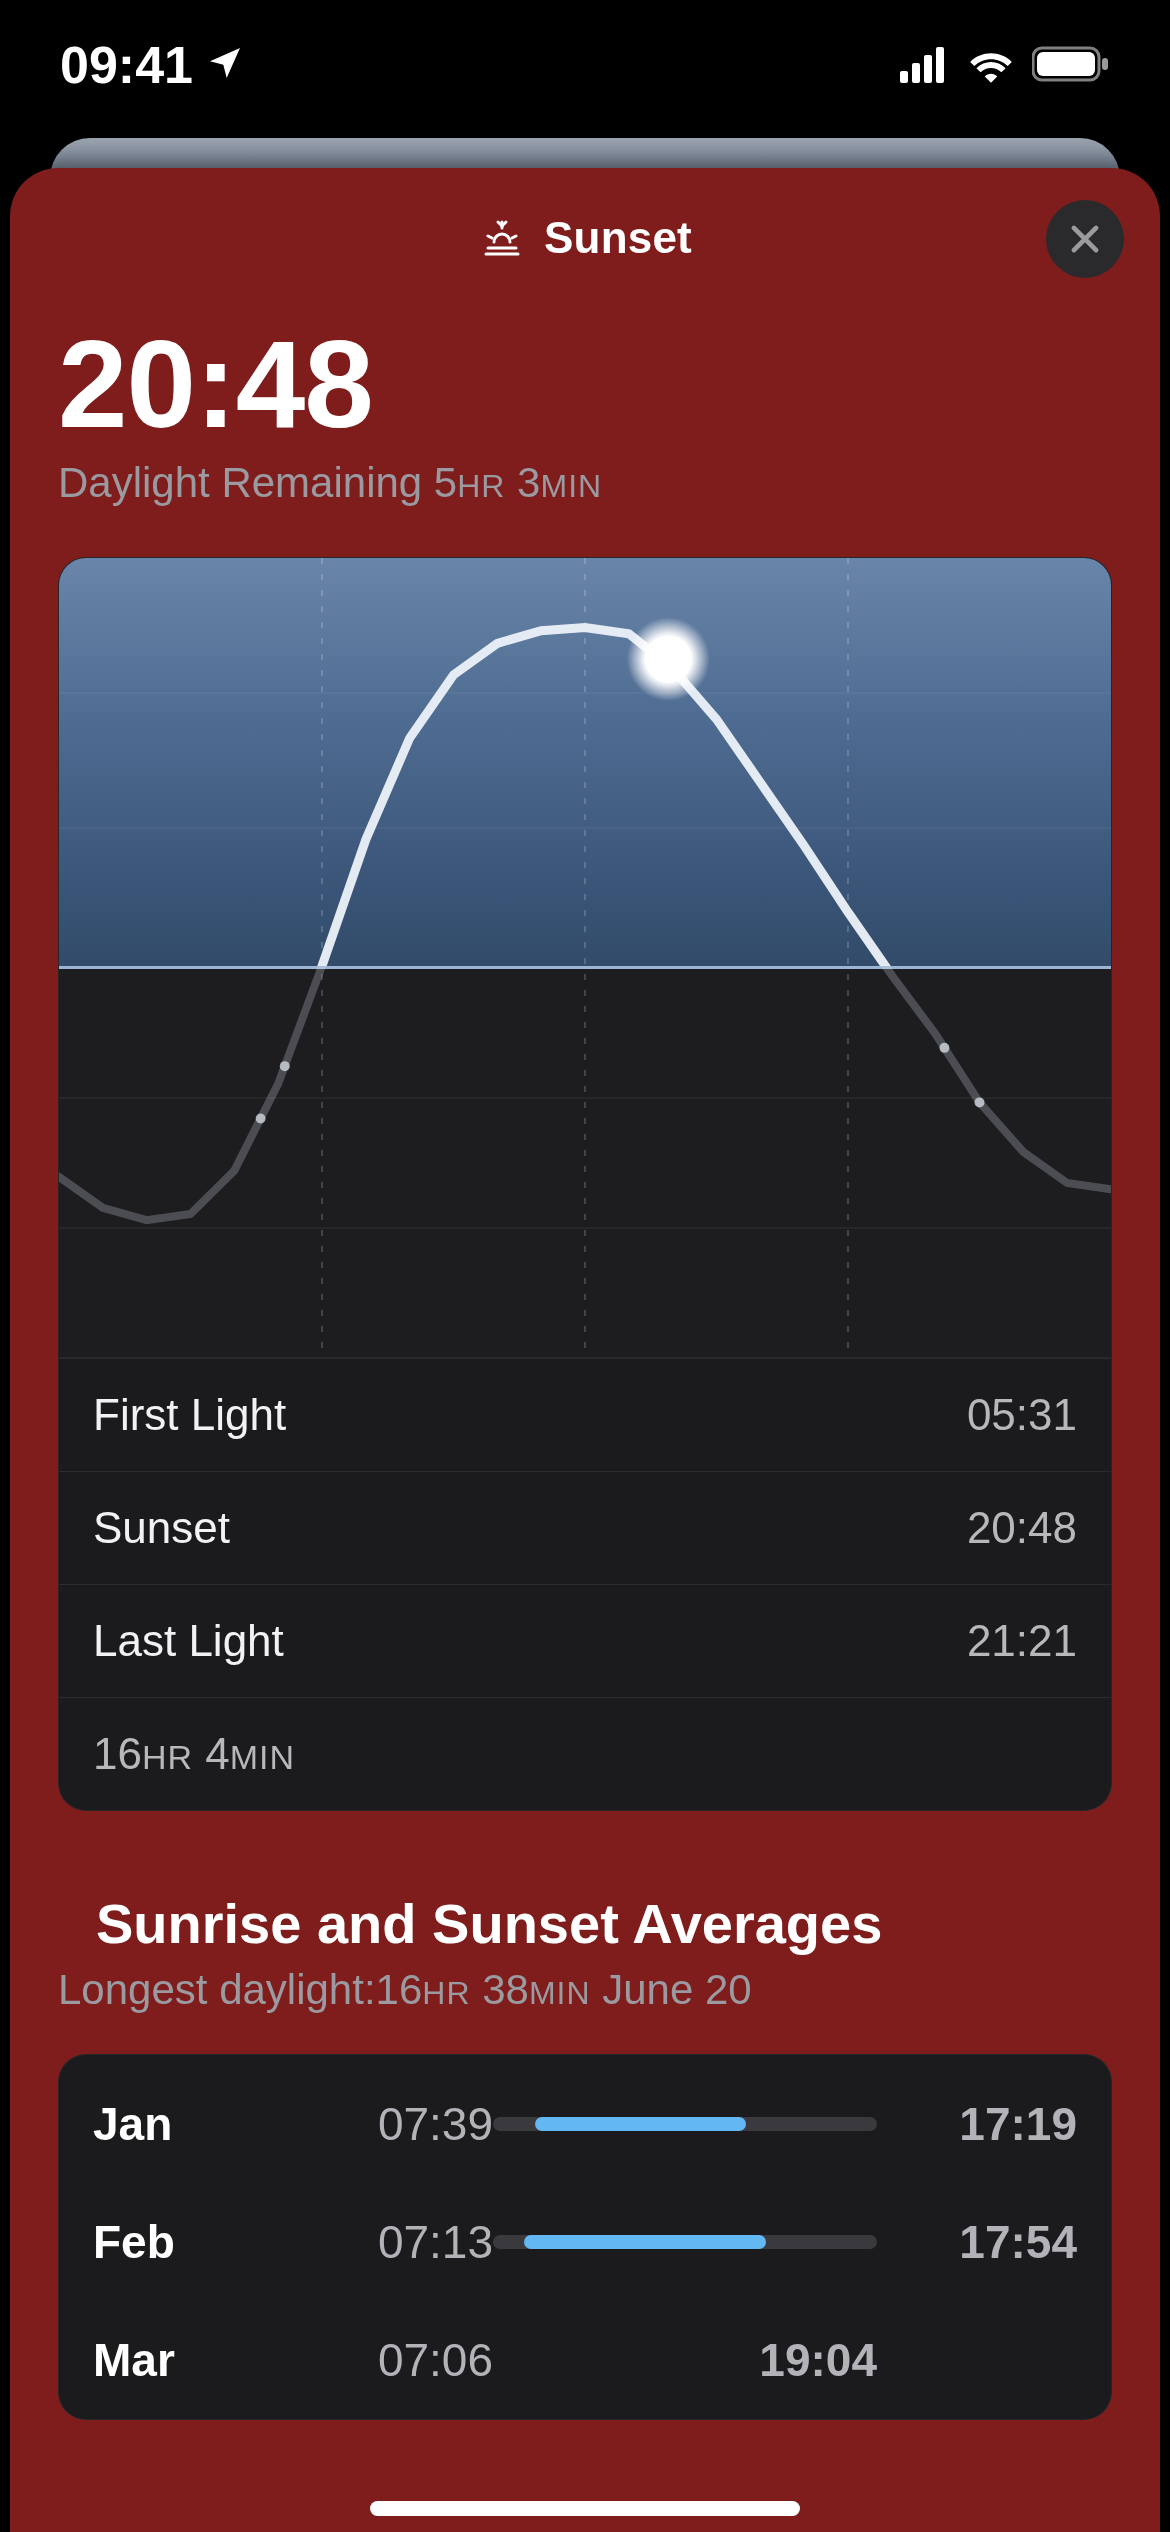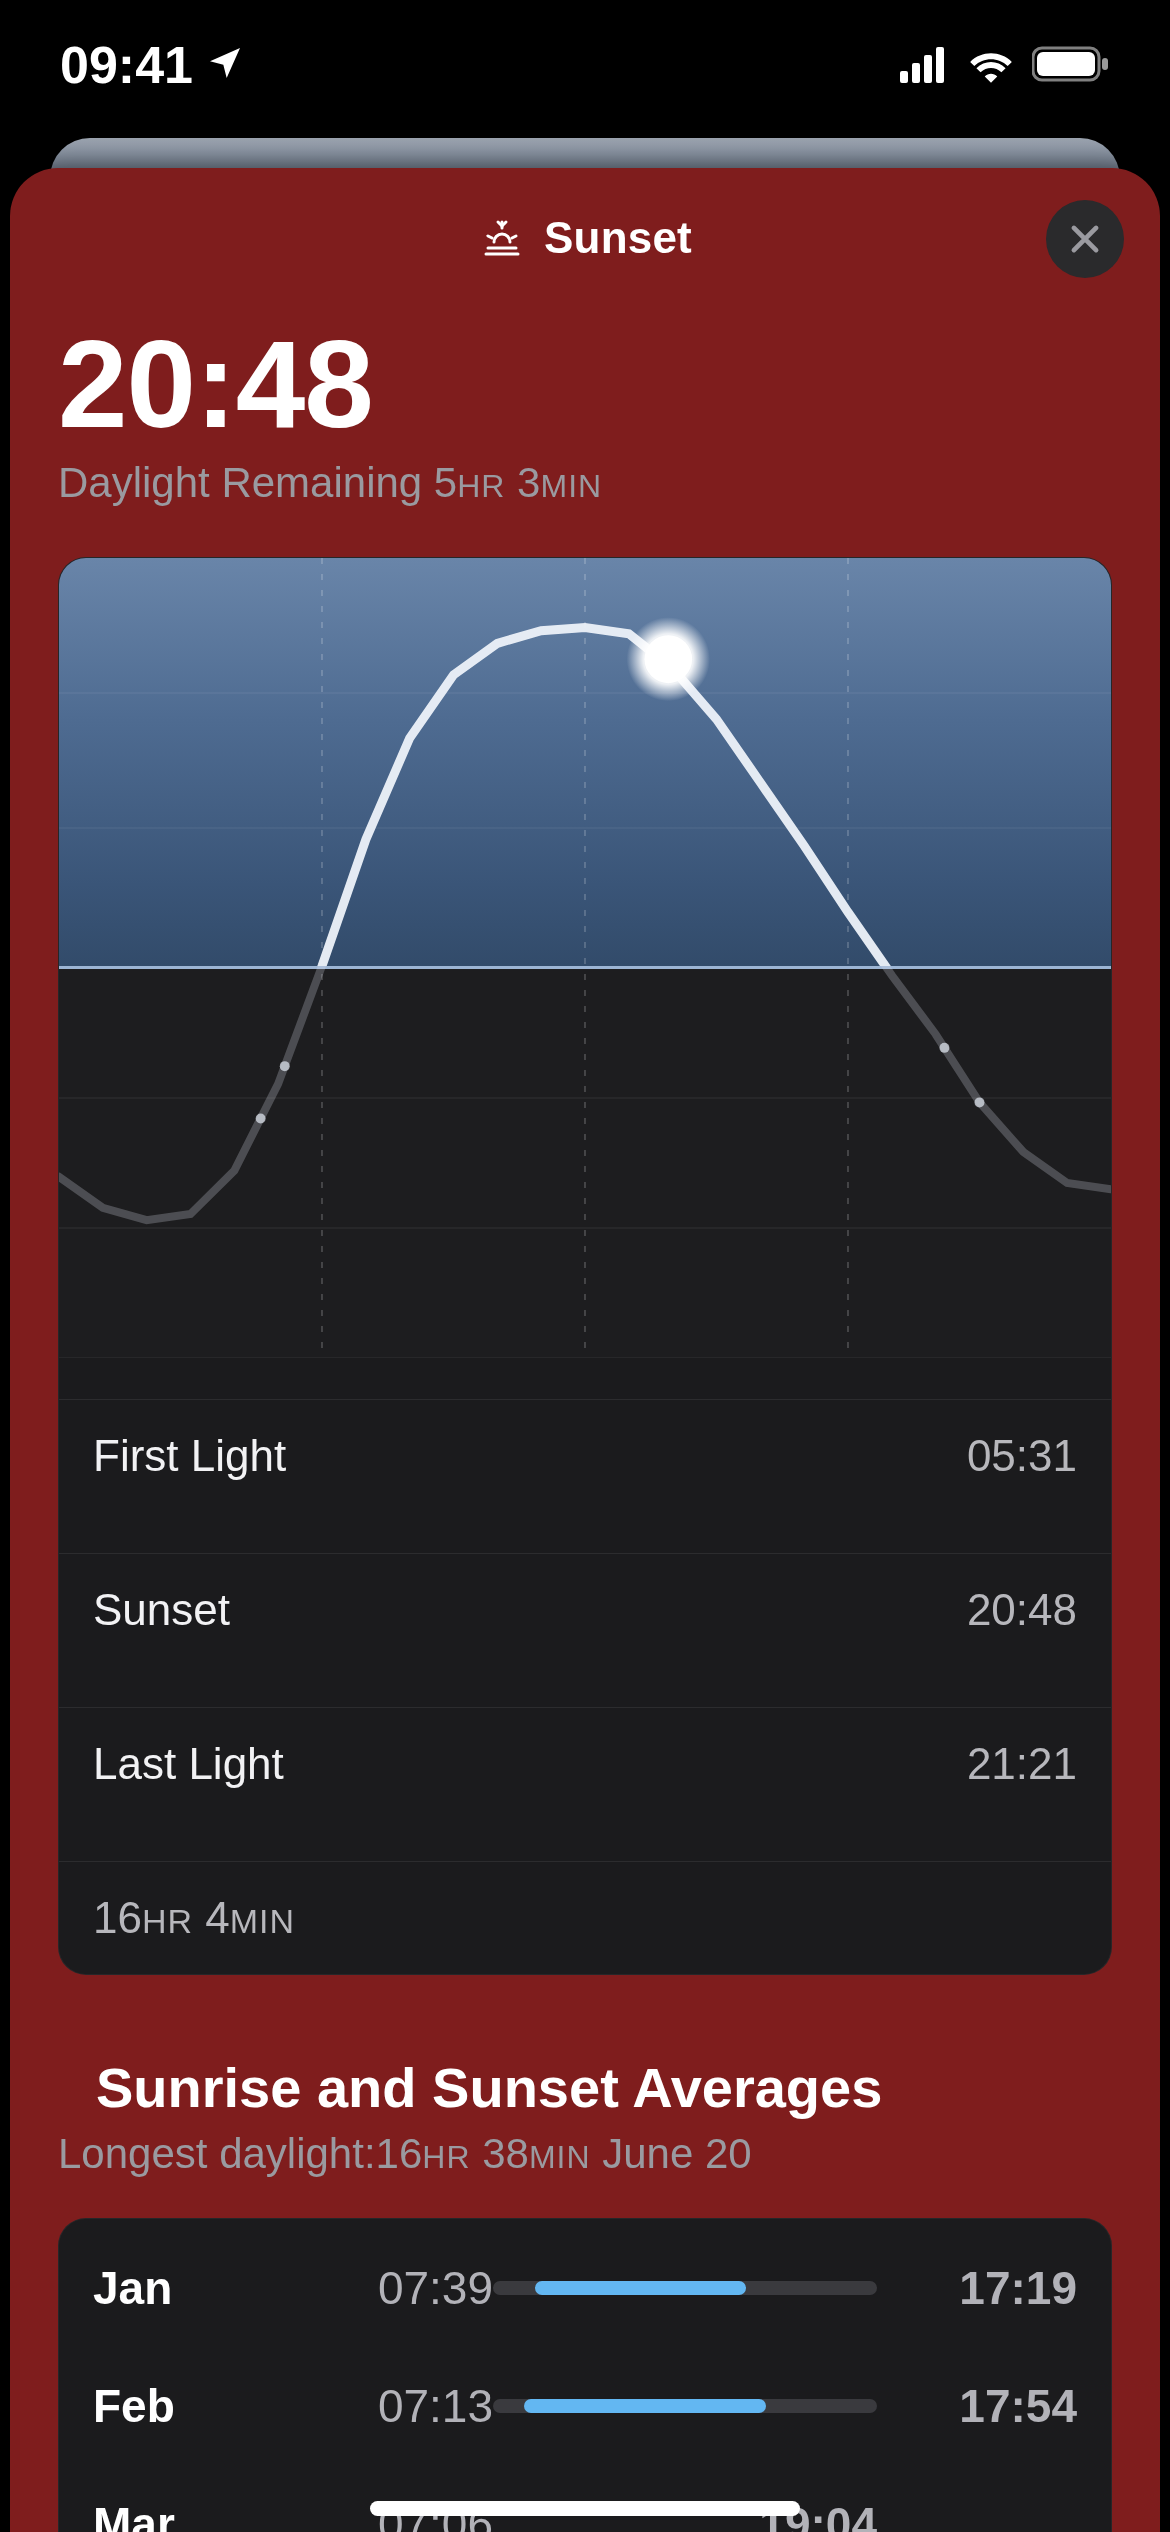--- a/index.html
+++ b/index.html
@@ -125,21 +125,20 @@
   
   .detail-rows { }
   .detail-row {
     display: flex;
     align-items: center;
     justify-content: space-between;
     height: 112px;
     padding: 0 34px;
     border-top: 1px solid rgba(255,255,255,0.08);
     font-size: 44px;
-    margin-top: 41px;
   }
   .detail-row .label { color: #f2f2f4; font-weight: 500;}
   .detail-row .value { color: #b7b7bc; font-weight: 500; }
   .detail-row .value .smallcap { font-size: 34px; letter-spacing: 1px; }
 
   
   .section-gap { height: 80px; }
   .section-title {
     font-size: 56px;
     font-weight: 700;

